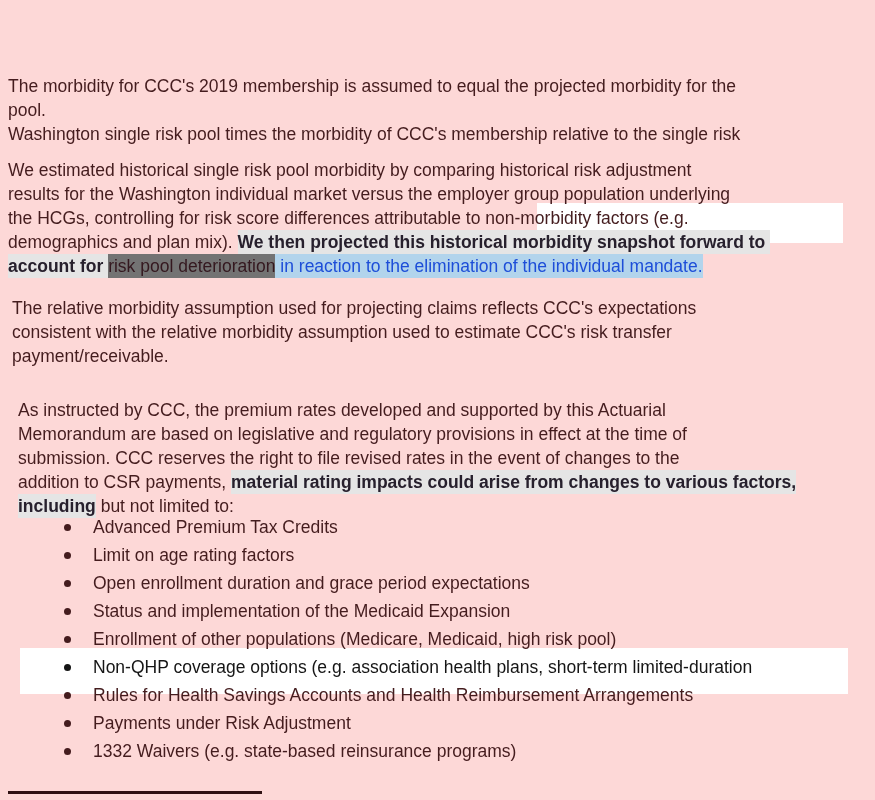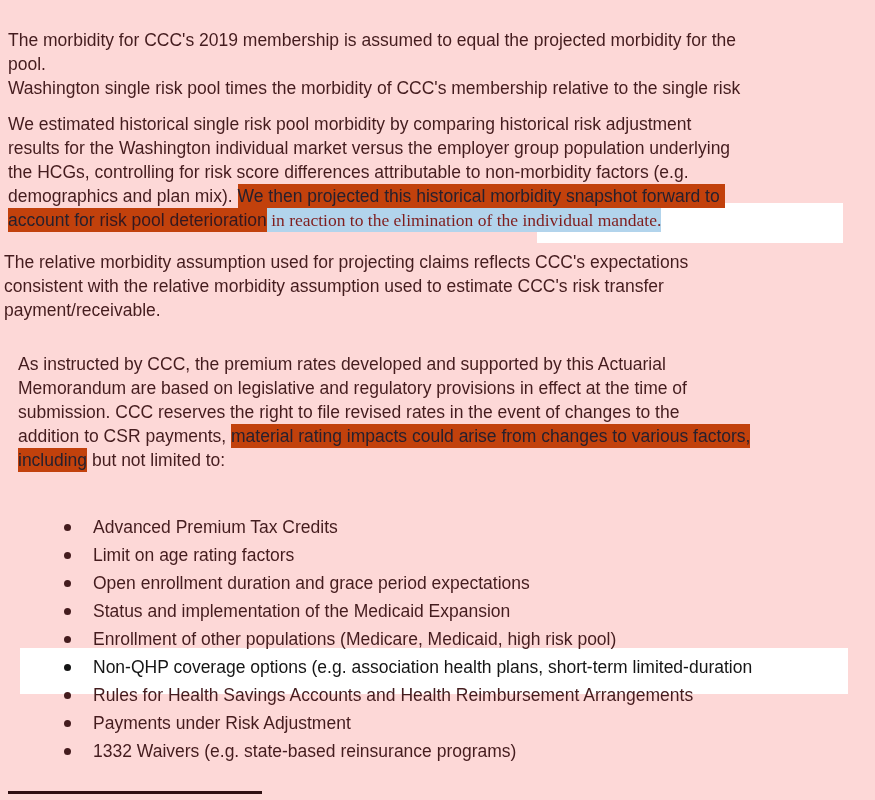--- a/index.html
+++ b/index.html
@@ -18,24 +18,25 @@
   }
   .white-band { position: absolute; background: #ffffff; }
   .para { position: absolute; }
   .line { white-space: pre; height: 24px; }
   .line > span {
     display: inline-block;
     height: 24px;
     line-height: 24px;
     white-space: pre;
     vertical-align: top;
+    margin-top: 46px;
   }
-  .hl-purple { background: #c2410c; color: #27202d; }
-  .hl-rose   { background: #c2410c; color: #34181f; }
-  .hl-blue   { background: #b2d4ec; color: #7f1d1d; font-family: Liberation Serif, serif; }
+  .hl-purple { background: #e5e5e5; color: #27202d; font-weight: bold; }
+  .hl-rose   { background: #737373; color: #34181f; }
+  .hl-blue   { background: #b2d4ec; color: #1d4ed8; }
   #bullets {
     position: absolute;
     left: 0; top: 506px;
     width: 875px;
     list-style: none; margin: 9px; padding: 0;
   }
   #bullets li {
     position: relative;
     padding-left: 84px;
     margin-bottom: 4px;
@@ -69,21 +70,21 @@
         <div class="line"><span>pool.</span></div>
         <div class="line"><span>Washington single risk pool times the morbidity of CCC's membership relative to the single risk</span></div>
       </div>
       <div class="para" style="left: 8px; top: 112px;">
         <div class="line"><span>We estimated historical single risk pool morbidity by comparing historical risk adjustment</span></div>
         <div class="line"><span>results for the Washington individual market versus the employer group population underlying</span></div>
         <div class="line"><span>the HCGs, controlling for risk score differences attributable to non-morbidity factors (e.g.</span></div>
         <div class="line"><span>demographics and plan mix). </span><span class="hl-purple">We then projected this historical morbidity snapshot forward to </span></div>
         <div class="line"><span class="hl-purple">account for </span><span class="hl-rose">risk pool deterioration</span><span class="hl-blue"> in reaction to the elimination of the individual mandate.</span></div>
       </div>
-      <div class="para" style="left: 4px; top: 250px;">
+      <div class="para" style="left: 12px; top: 250px;">
         <div class="line"><span>The relative morbidity assumption used for projecting claims reflects CCC's expectations</span></div>
         <div class="line"><span>consistent with the relative morbidity assumption used to estimate CCC's risk transfer</span></div>
         <div class="line"><span>payment/receivable.</span></div>
       </div>
       <div class="para" style="left: 18px; top: 352px;">
         <div class="line"><span>As instructed by CCC, the premium rates developed and supported by this Actuarial</span></div>
         <div class="line"><span>Memorandum are based on legislative and regulatory provisions in effect at the time of</span></div>
         <div class="line"><span>submission. CCC reserves the right to file revised rates in the event of changes to the</span></div>
         <div class="line"><span>addition to CSR payments, </span><span class="hl-purple">material rating impacts could arise from changes to various factors,</span></div>
         <div class="line"><span class="hl-purple">including</span><span> but not limited to:</span></div>

